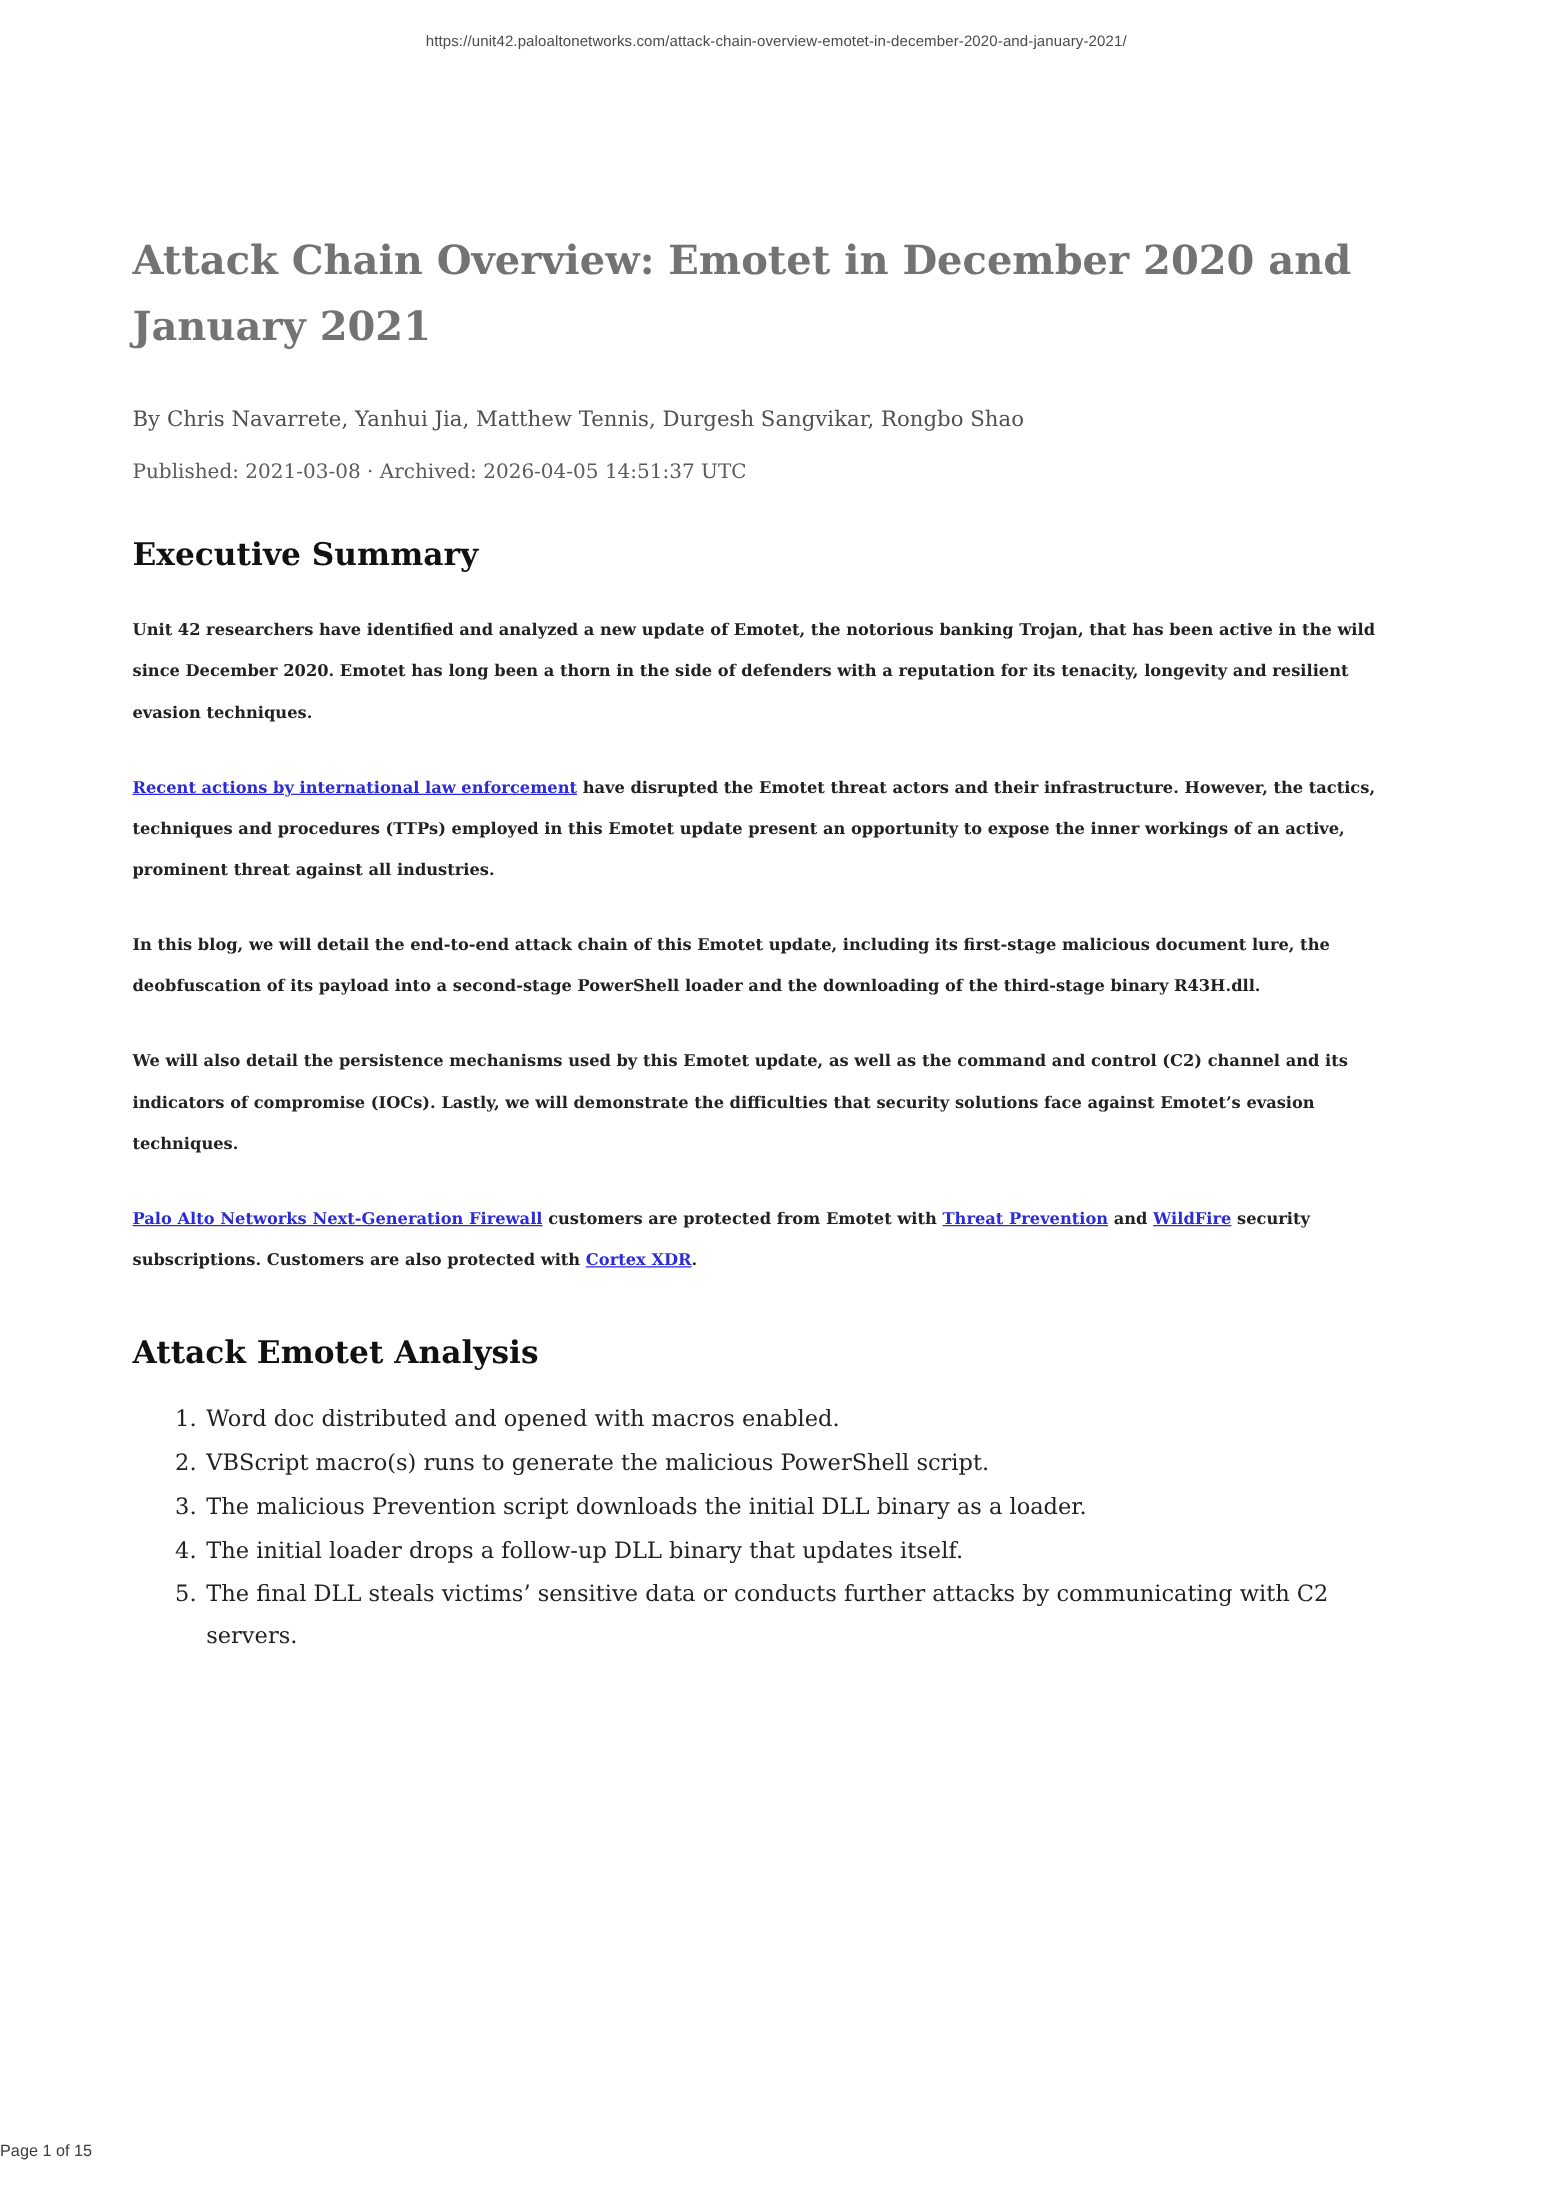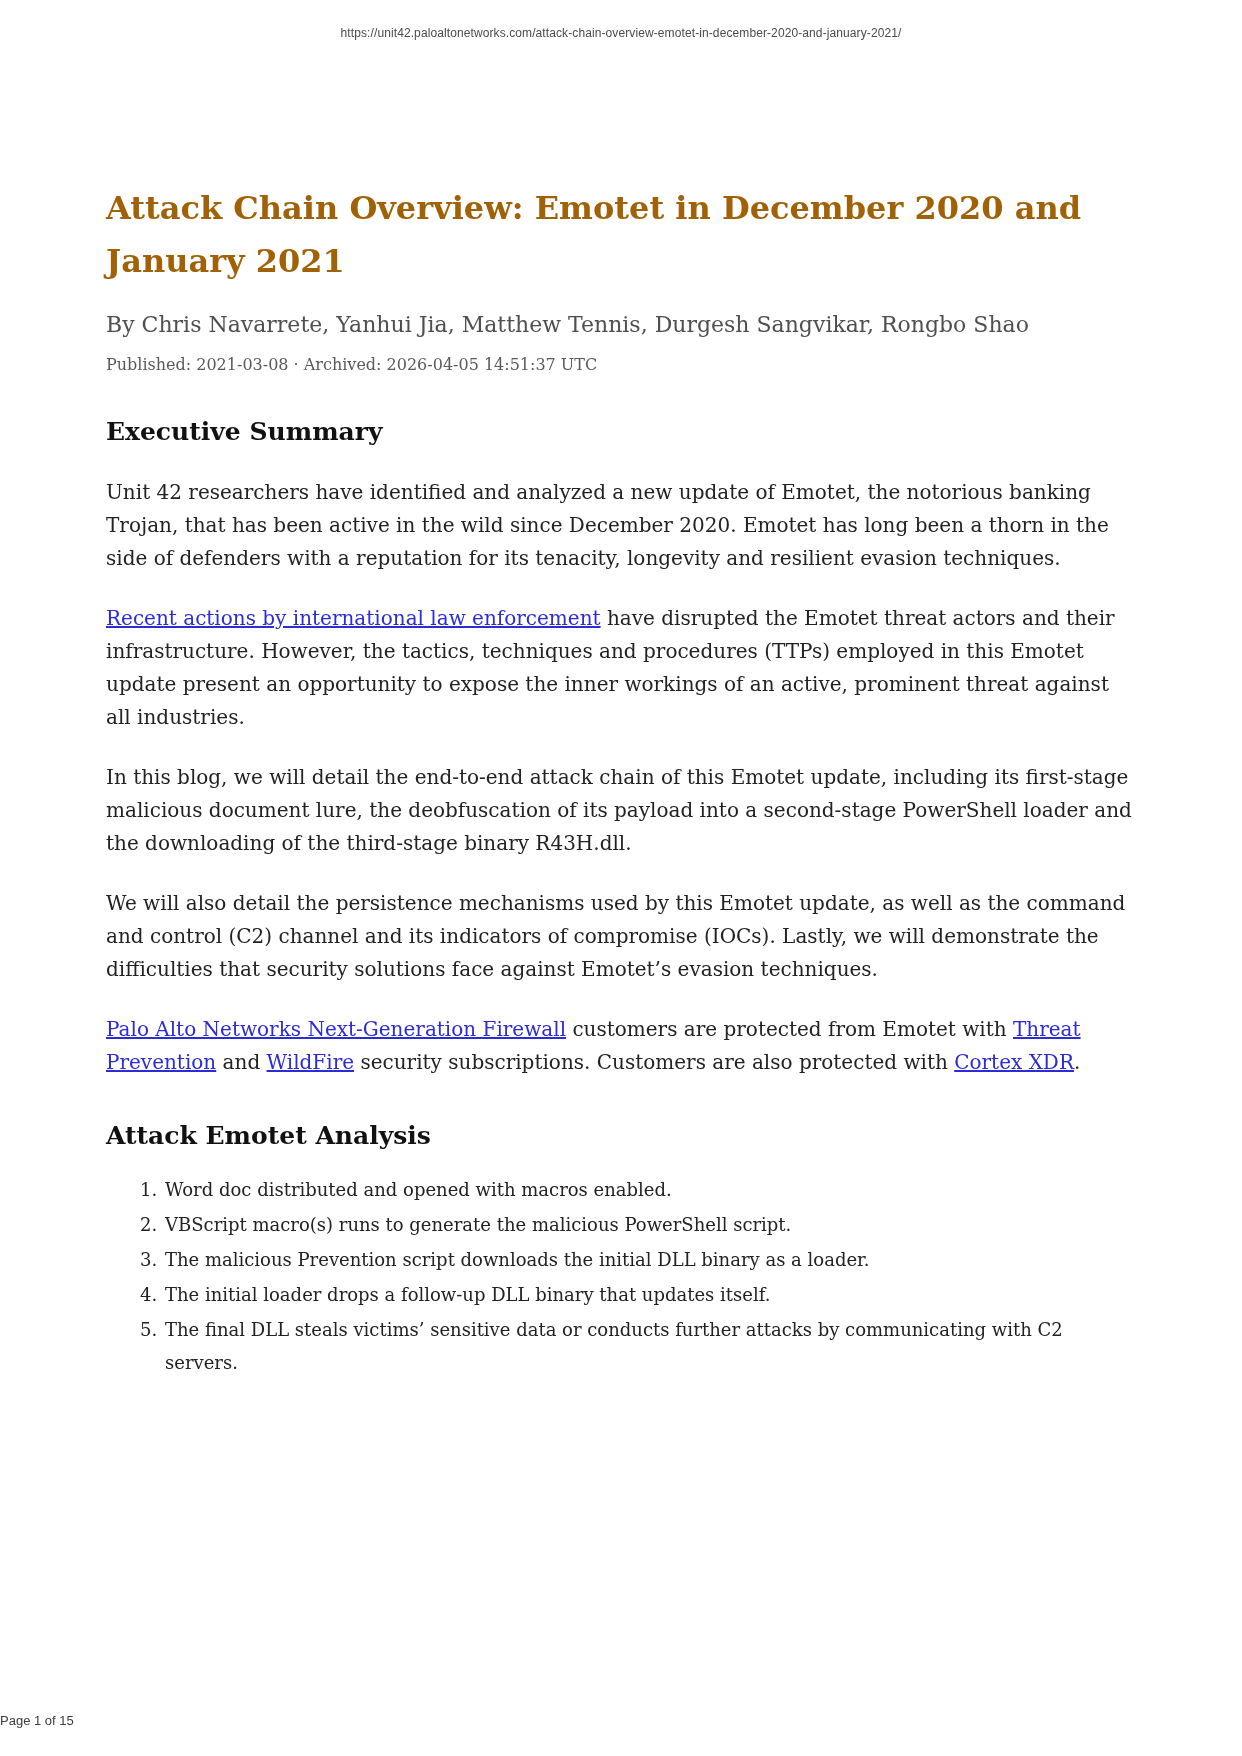--- a/index.html
+++ b/index.html
@@ -20,48 +20,49 @@
     color:var(--url-text,#4a4a4a);
   }
   .content{
     width:1030px;
     margin:0 auto;
   }
   h1{
     font-size:32px;
     line-height:53px;
     font-weight:bold;
-    color:#a16207;
+    color:#737373;
     margin:142px 0 0 0;
   }
   .byline{
-    margin-top:24px;
-    font-size:22px;
+    margin-top:36px;
+    font-size:17px;
     line-height:25px;
     color:var(--muted-text,#4f4f4f);
   }
   .meta{
     margin-top:16px;
     font-size:16px;
     line-height:24px;
     color:var(--meta-text,#5a5a5a);
   }
   h2{
     font-size:25px;
     line-height:34px;
     font-weight:bold;
     color:#111111;
     margin:38px 0 0 0;
   }
   h2.h2-second{margin-top:40px;}
   p{
-    font-size:20px;
+    font-size:13px;
     line-height:33px;
     color:var(--body-text,#222222);
     margin:27px 0 0 0;
+    font-weight:bold;
   }
   a{
     color:var(--link,#2b2bd7);
     text-decoration:underline;
     cursor:pointer;
   }
   ol{
     margin:20px 0 0 0;
     padding:0 0 0 57px;
     font-size:18px;

